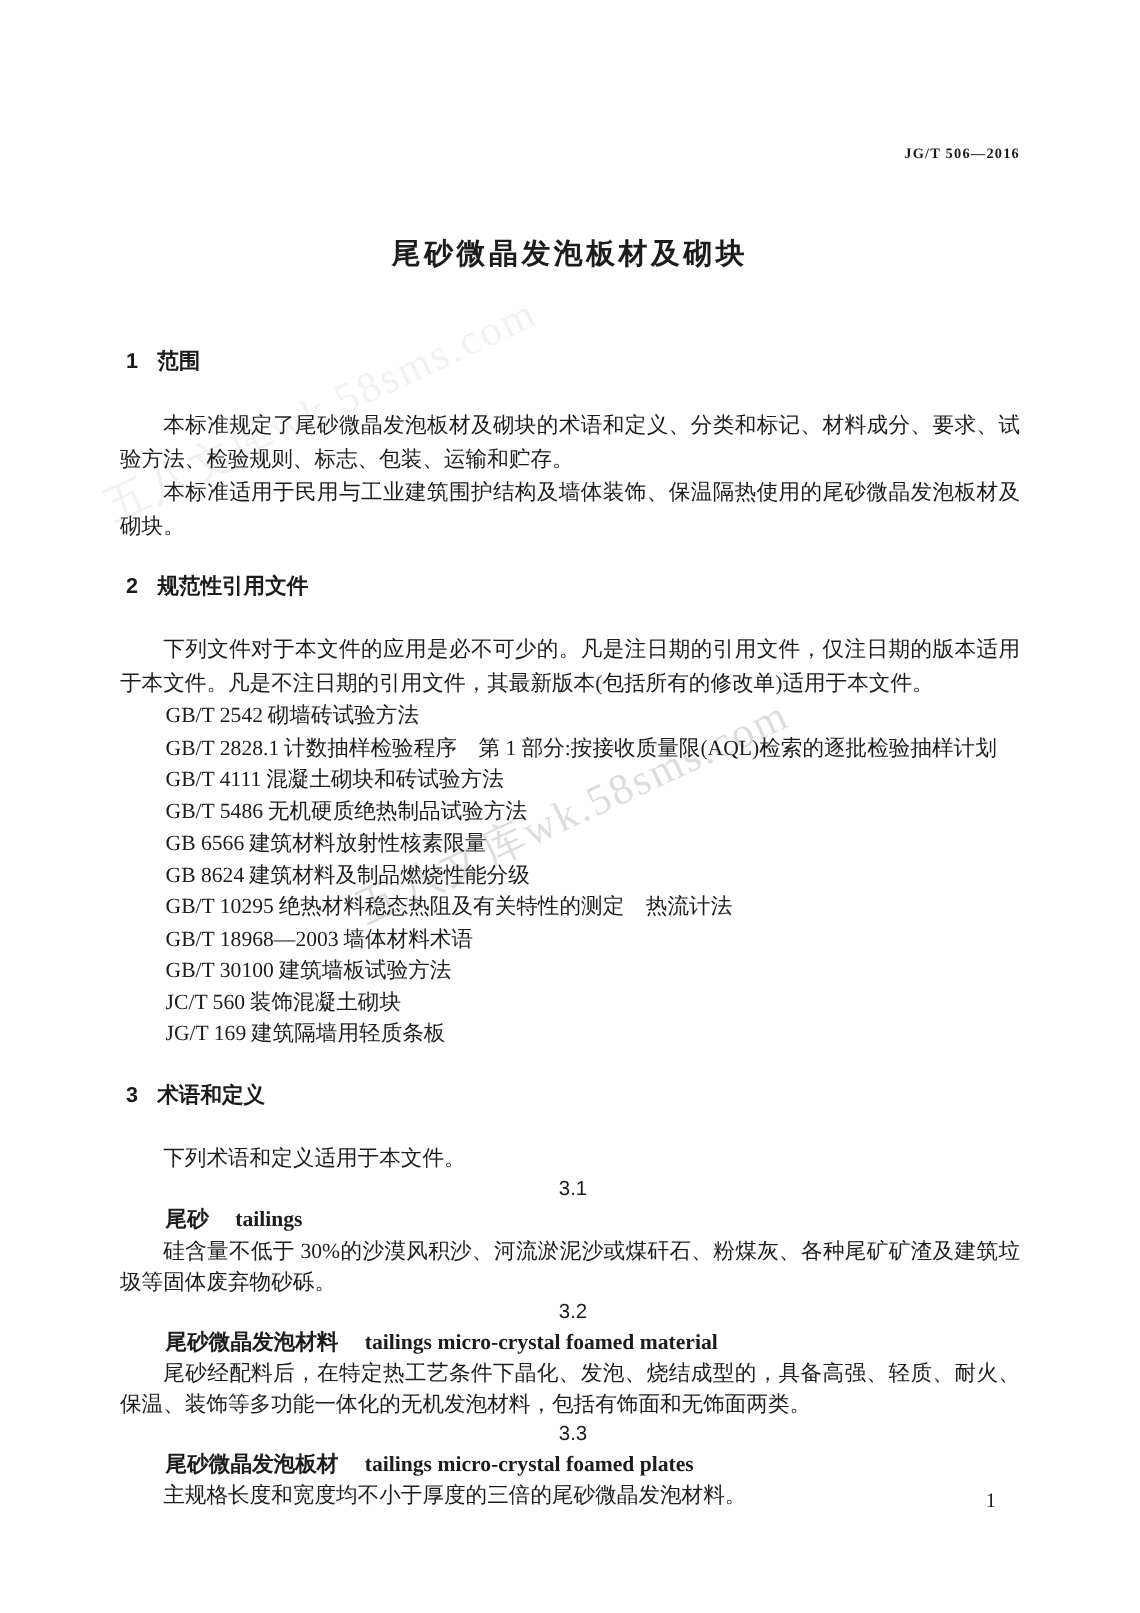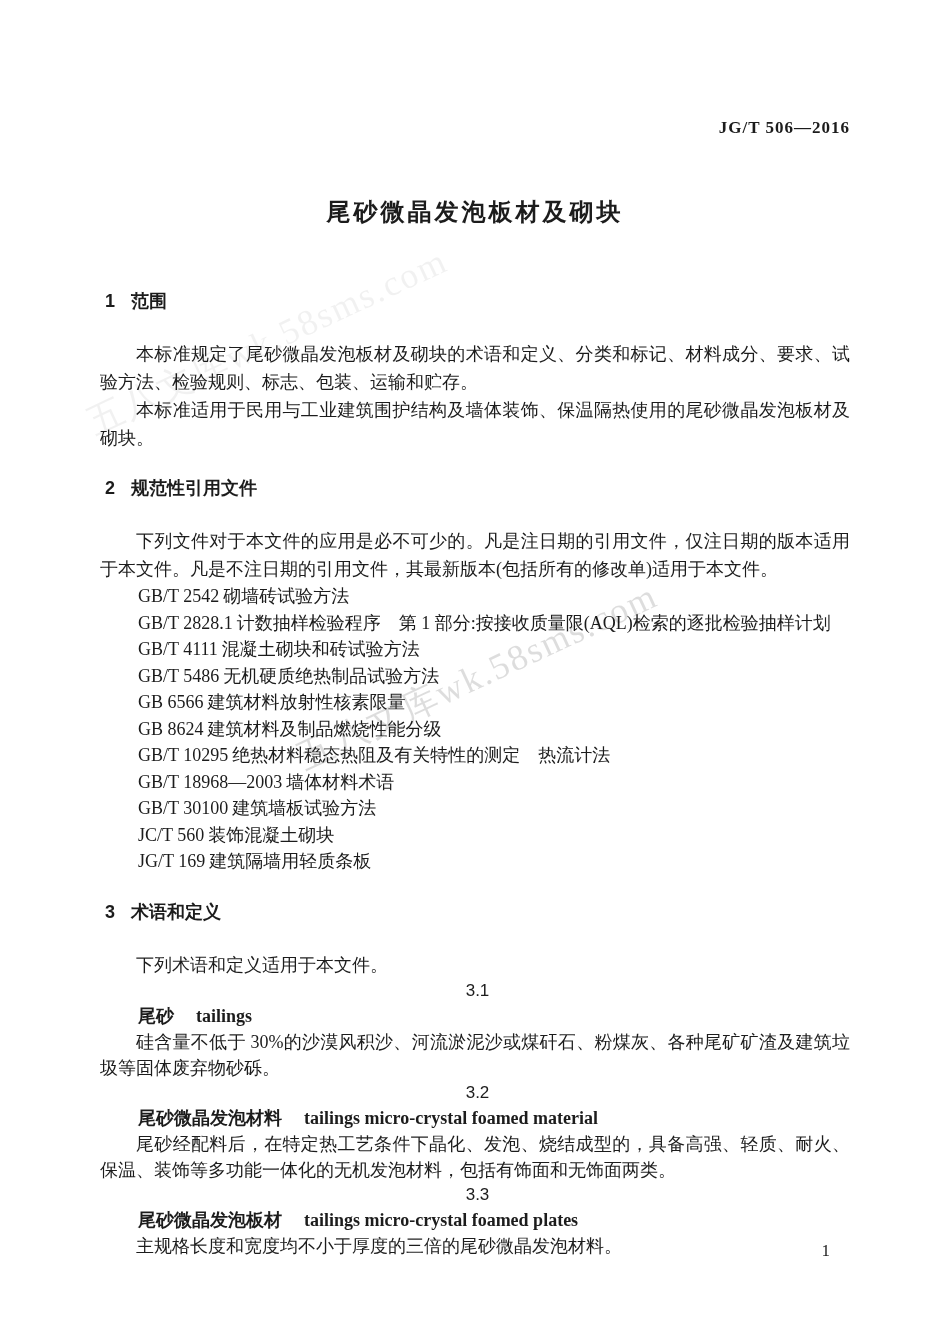--- a/index.html
+++ b/index.html
@@ -11,21 +11,21 @@
     color:#1c1c1c;
     font-family:"Liberation Serif", serif;
     box-sizing:border-box;
     padding:0 100px;
     overflow:hidden;
   }
   .doc-header{
     margin-top:118px;
     text-align:right;
     font-weight:bold;
-    font-size:17px;
+    font-size:12px;
     letter-spacing:1px;
     line-height:20px;
   }
   .doc-title{
     margin:58px 0 0 0;
     text-align:center;
     font-family:"Liberation Sans", sans-serif;
     font-weight:bold;
     font-size:24px;
     letter-spacing:3px;

